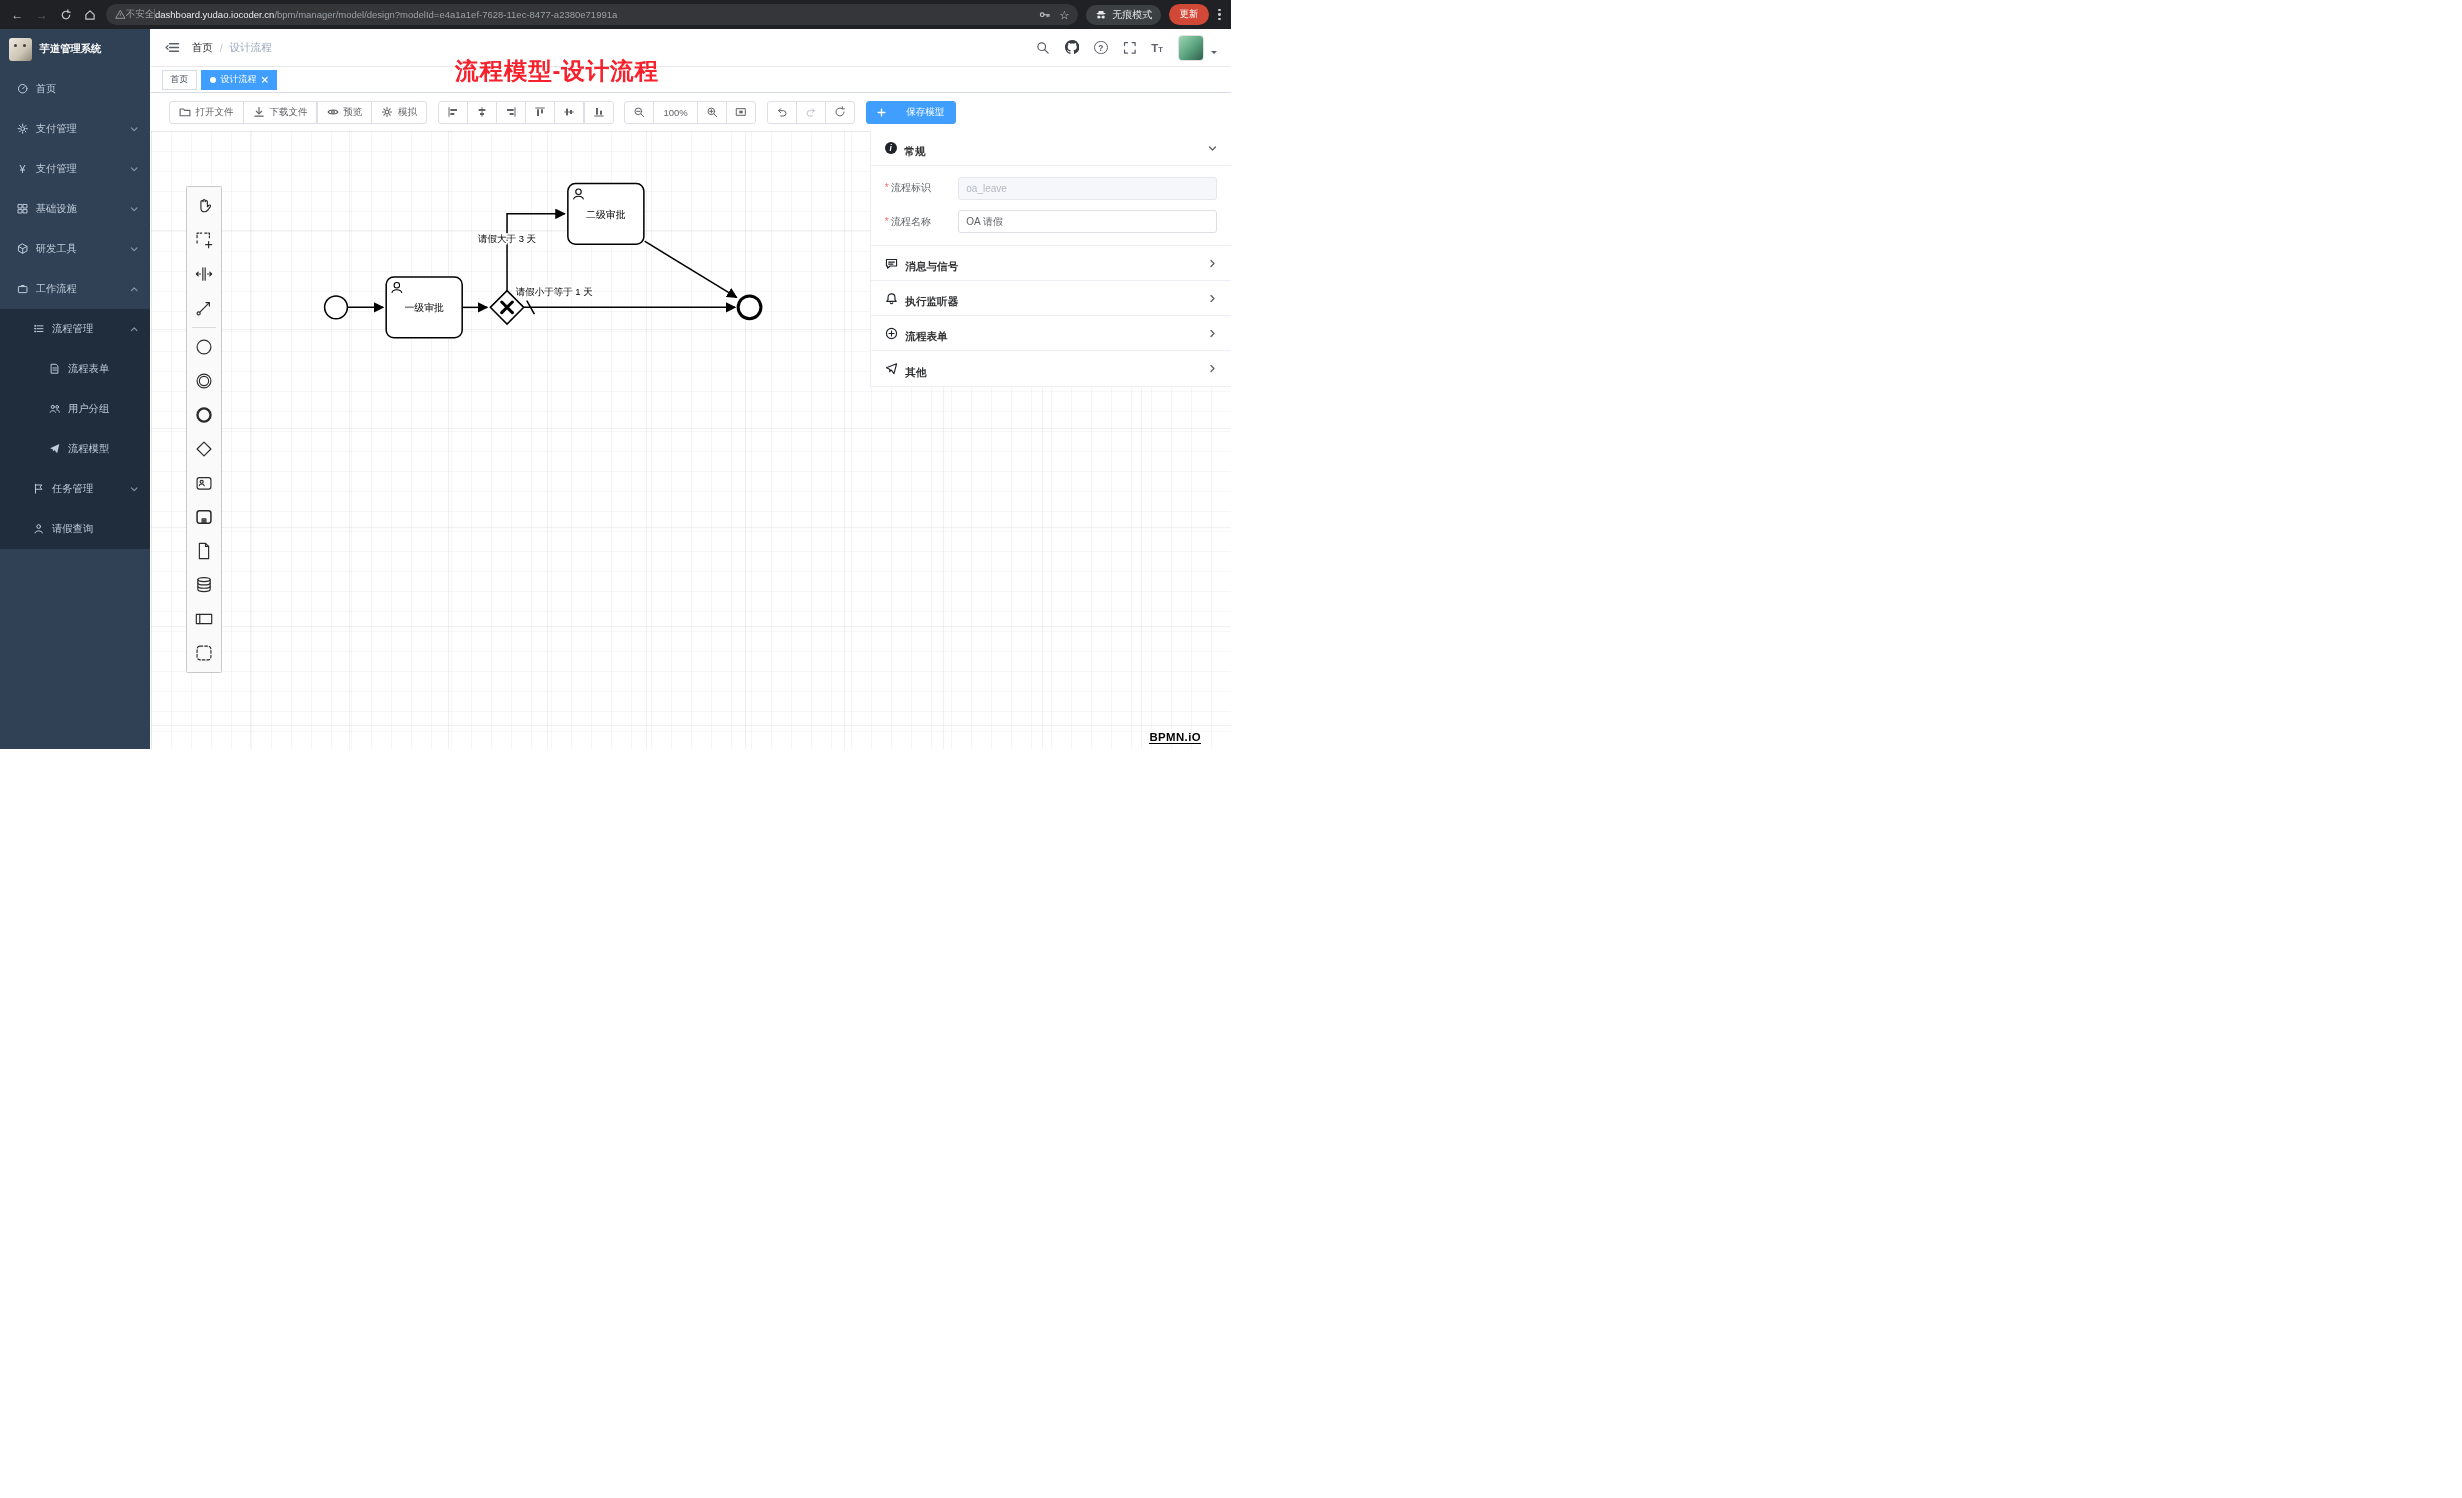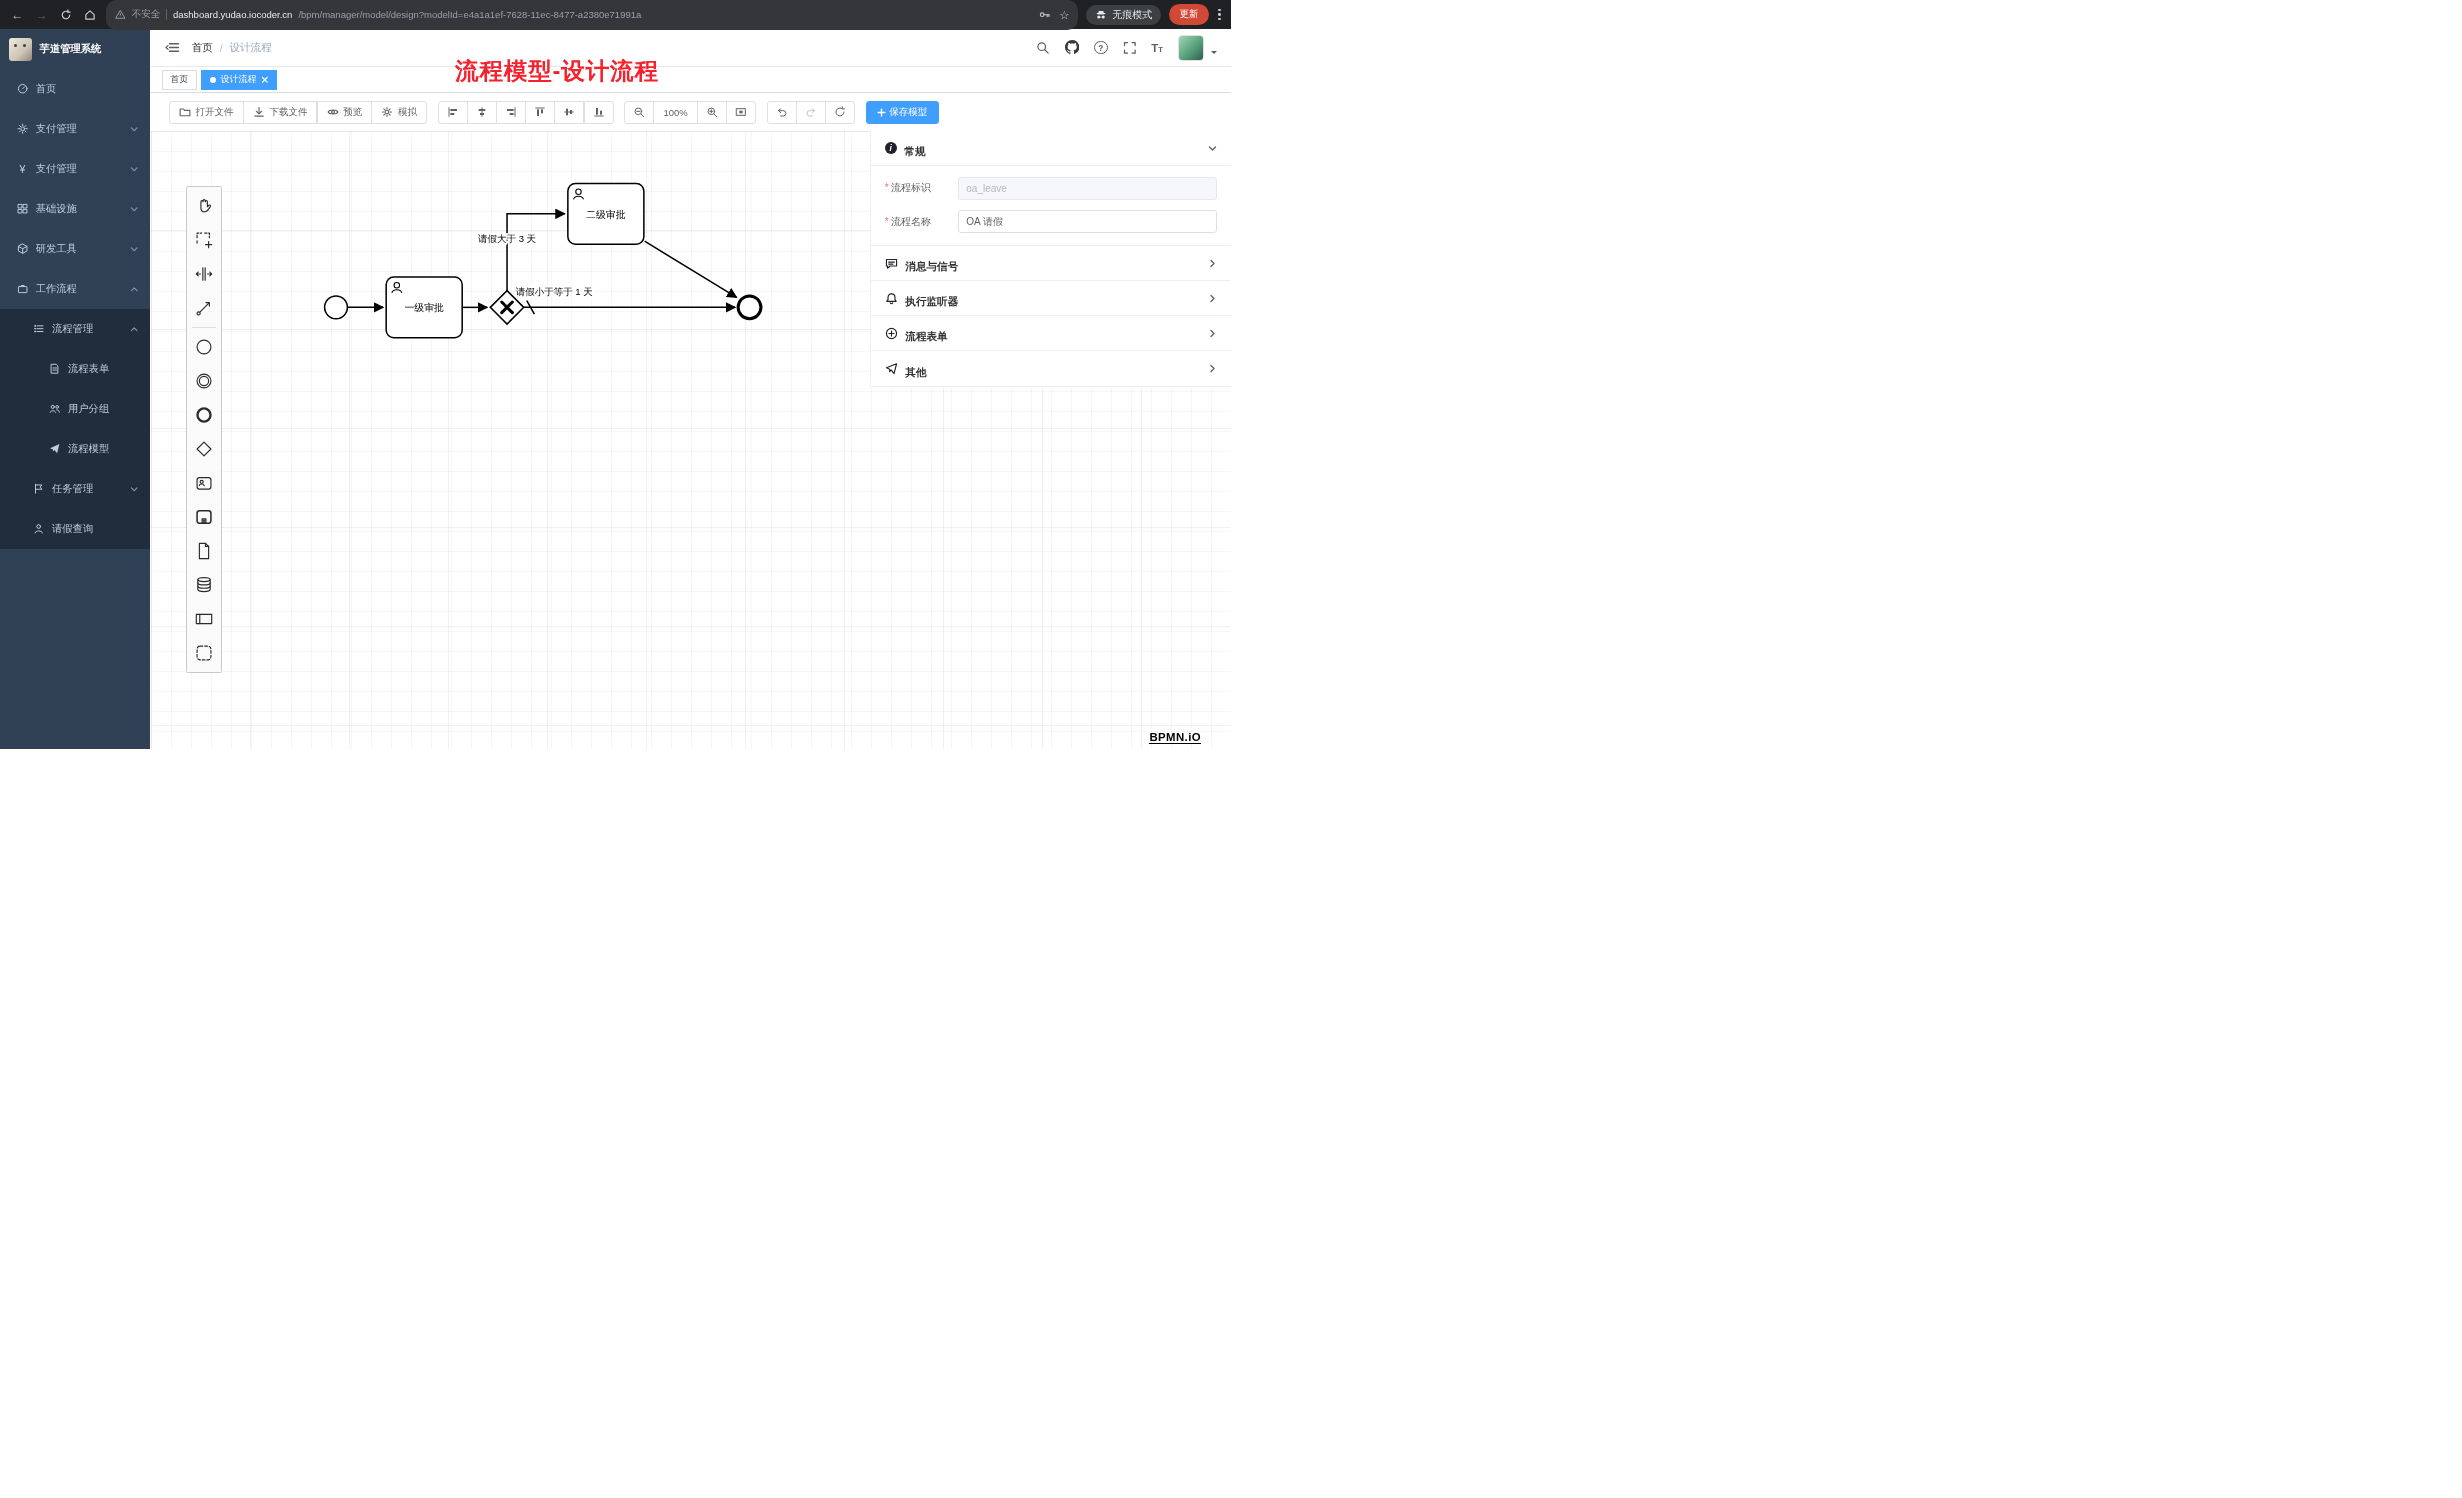--- a/index.html
+++ b/index.html
@@ -10,21 +10,21 @@
   }
   svg { display:block; }
 
   
   #browser-bar { position:absolute; top:0; left:0; width:100%; height:29px;
     background:#202124; display:flex; align-items:center; padding:0 9px; gap:7.6px; z-index:100; }
   .bnav { width:16.7px; height:16.7px; display:flex; align-items:center; justify-content:center;
     color:#c6c9cc; font-size:12px; cursor:pointer; }
   .bnav.dim { color:#5f6368; }
   #url-bar { flex:1; height:21px; background:#35363a; border-radius:10.6px; display:flex;
-    align-items:center; padding:15px 9px; gap:6px; color:#9aa0a6; font-size:9.5px; }
+    align-items:center; padding:6px 9px; color:#9aa0a6; font-size:9.5px; }
   .url-sep { width:0.8px; height:10.6px; background:#5f6368; }
   .url-host { color:#e8eaed; }
   .url-path { color:#9aa0a6; }
   .url-right { margin-left:auto; display:flex; align-items:center; gap:9px; }
   .star-ic::before { content:"☆"; font-size:11.4px; color:#c6c9cc; }
   #incognito-badge { display:flex; align-items:center; gap:5.3px; background:#3c4043;
     border-radius:10.6px; padding:3px 9px; color:#e8eaed; font-size:10px; cursor:default; }
   #update-btn { background:#d14836; color:#fff; border-radius:10.6px; padding:3.8px 10.6px;
     font-size:9.5px; cursor:pointer; }
   .kebab { display:flex; flex-direction:column; gap:1.9px; padding:1.5px; cursor:pointer; }
@@ -94,21 +94,21 @@
     font-size:9.5px; display:inline-flex; align-items:center; gap:4.6px; margin-left:-0.8px;
     cursor:pointer; }
   .bgroup .btn:first-child { border-radius:3px 0 0 3px; margin-left:0; }
   .bgroup .btn:last-child { border-radius:0 3px 3px 0; }
   .btn.icon-only { width:30px; justify-content:center; padding:0; }
   .tic { width:12px; height:12px; stroke:#606266; fill:none; stroke-width:1.5;
     stroke-linecap:round; stroke-linejoin:round; }
   .tic .bar { fill:#606266; stroke:none; }
   .tic.dim { stroke:#c0c4cc; }
   #save-btn { background:#409eff; border:0.8px solid #409eff; color:#fff; border-radius:3px;
-    height:23px; padding:0 10.6px; display:inline-flex; align-items:center; gap:3px;
+    height:23px; padding:0 10.6px; display:inline-flex; align-items:center; gap:20px;
     font-size:9.5px; cursor:pointer; }
   .plus-ic { width:9px; height:9px; stroke:#fff; stroke-width:1.8; stroke-linecap:round; }
 
   
   #canvas { position:absolute; top:102px; left:0; right:0; bottom:0; background-color:#fff;
     background-image:
       linear-gradient(to right, rgba(0,0,0,0.055) 0.8px, transparent 0.8px),
       linear-gradient(to bottom, rgba(0,0,0,0.055) 0.8px, transparent 0.8px),
       linear-gradient(to right, rgba(0,0,0,0.035) 0.8px, transparent 0.8px),
       linear-gradient(to bottom, rgba(0,0,0,0.035) 0.8px, transparent 0.8px);

